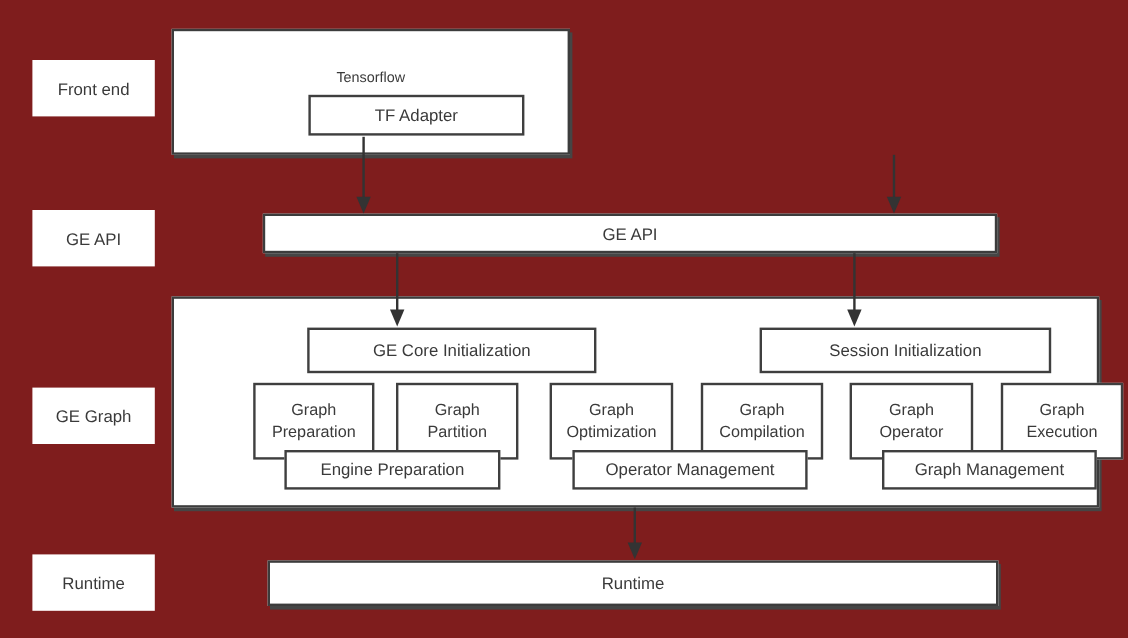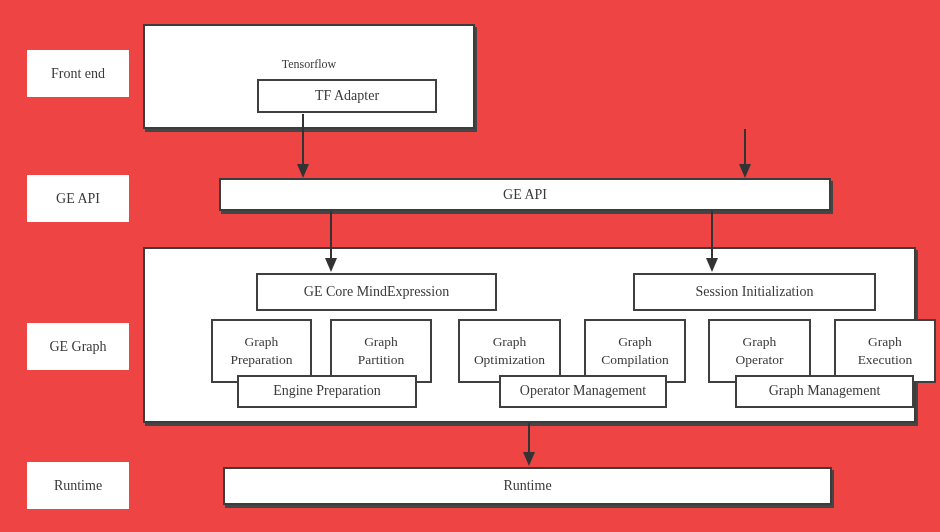--- a/index.html
+++ b/index.html
@@ -1,21 +1,21 @@
 <!DOCTYPE html>
 <html><head>
 <meta charset="utf-8">
 <style>
   html, body { margin: 0; padding: 0; background: #000; }
   .stage {
     position: relative;
     width: 940px;
     height: 532px;
-    background: #ef4444;
-    font-family: Liberation Serif, serif;
+    background: #7f1d1d;
+    font-family: Liberation Sans, sans-serif;
     color: #3a3a3a;
     overflow: hidden;
   }
   .whitebox {
     position: absolute;
     background: #ffffff;
     box-sizing: border-box;
   }
   .side-label {
     left: 27px;
@@ -69,21 +69,21 @@
   .prow { top: 70px; height: 64px; }
   .p0 { left: 22px;  width: 101px; }
   .p1 { left: 141px; width: 102px; }
   .p2 { left: 269px; width: 103px; }
   .p3 { left: 395px; width: 102px; }
   .p4 { left: 519px; width: 103px; }
   .p5 { left: 645px; width: 102px; }
   .pline { display: block; }
   .mrow { top: 126px; height: 33px; font-size: 14px; }
   .m0 { left: 48px;  width: 180px; }
-  .m1 { left: 310px; width: 168px; }
+  .m1 { left: 288px; width: 196px; }
   .m2 { left: 546px; width: 179px; }
   
   .runtime-bar {
     left: 223px; top: 467px; width: 609px; height: 38px;
     display: flex; align-items: center; justify-content: center;
     font-size: 14px;
   }
   
   .arrow { position: absolute; width: 12px; z-index: 6; }
   .arrow .shaft {
@@ -119,21 +119,21 @@
   <div class="whitebox outer tensorflow">
     <div class="box-title">Tensorflow</div>
     <div class="whitebox inner tf-adapter">TF Adapter</div>
   </div>
 
 
   <div class="whitebox outer ge-api-bar">GE API</div>
 
   <div class="whitebox outer ge-core-box">
 
-    <div class="whitebox inner init-left">GE Core MindExpression</div>
+    <div class="whitebox inner init-left">GE Core Initialization</div>
     <div class="whitebox inner init-right">Session Initialization</div>
 
     <div class="whitebox inner prow p0">
       <div>
         <span class="pline">Graph</span>
         <span class="pline">Preparation</span>
       </div>
     </div>
     <div class="whitebox inner prow p1">
       <div>

